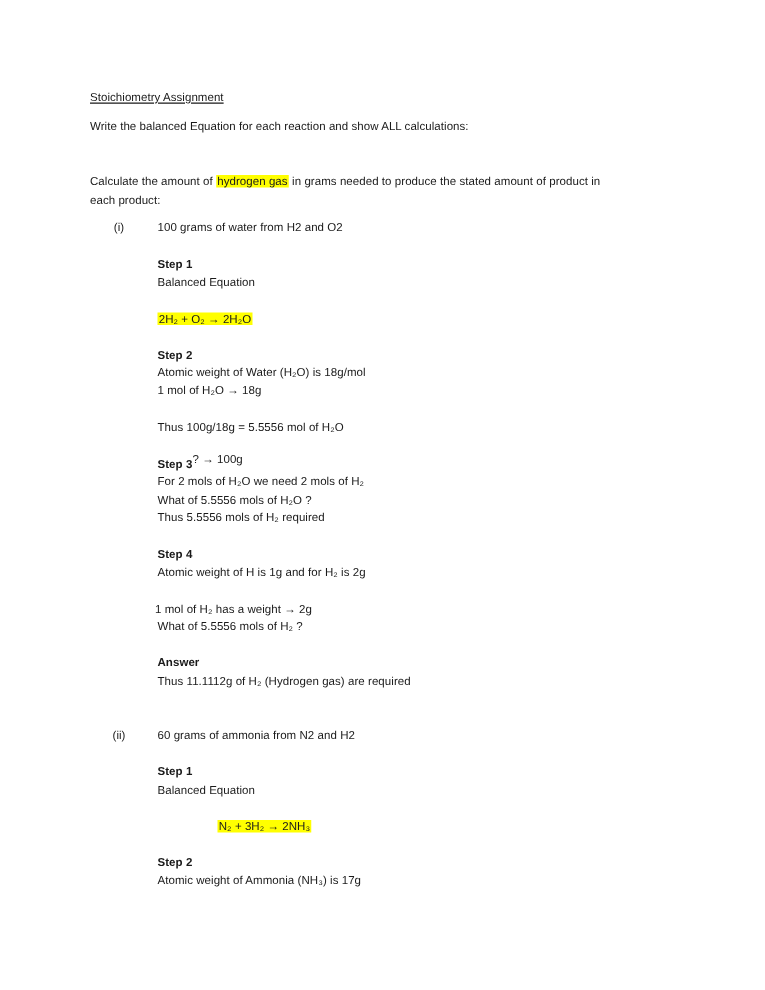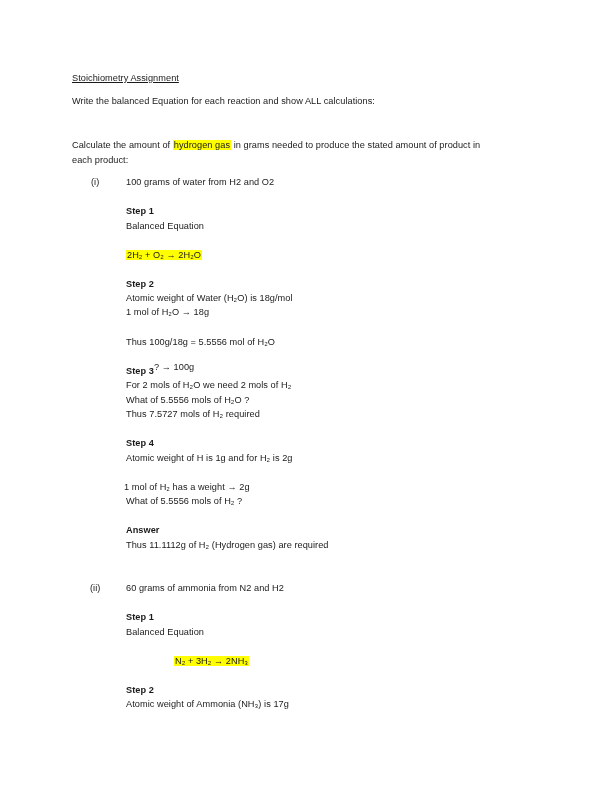--- a/index.html
+++ b/index.html
@@ -36,21 +36,21 @@
 
   <div class="ln b" style="left:126px;top:279px;">Step 2</div>
   <div class="ln" style="left:126px;top:293px;">Atomic weight of Water (H₂O) is 18g/mol</div>
   <div class="ln" style="left:126px;top:307px;">1 mol of H₂O → 18g</div>
   <div class="ln" style="left:154px;top:338px;margin-top:24px;">?           → 100g</div>
   <div class="ln" style="left:126px;top:337px;">Thus 100g/18g = 5.5556 mol of H₂O</div>
 
   <div class="ln b" style="left:126px;top:366px;">Step 3</div>
   <div class="ln" style="left:126px;top:380px;">For 2 mols of H₂O we need 2 mols of H₂</div>
   <div class="ln" style="left:126px;top:395px;">What of 5.5556 mols of H₂O          ?</div>
-  <div class="ln" style="left:126px;top:409px;">Thus 7.5727 mols of H₂ required</div>
+  <div class="ln" style="left:126px;top:409px;">Thus 5.5556 mols of H₂ required</div>
 
   <div class="ln b" style="left:126px;top:438px;">Step 4</div>
   <div class="ln" style="left:126px;top:453px;">Atomic weight of H is 1g and for H₂ is 2g</div>
   <div class="ln" style="left:124px;top:482px;text-align:right;">1 mol of H₂ has a weight → 2g</div>
   <div class="ln" style="left:126px;top:496px;">What of 5.5556 mols of H₂   ?</div>
 
   <div class="ln b" style="left:126px;top:525px;">Answer</div>
   <div class="ln" style="left:126px;top:540px;">Thus 11.1112g of H₂ (Hydrogen gas) are required</div>
 
   <div class="ln" style="left:90px;top:583px;">(ii)</div>

